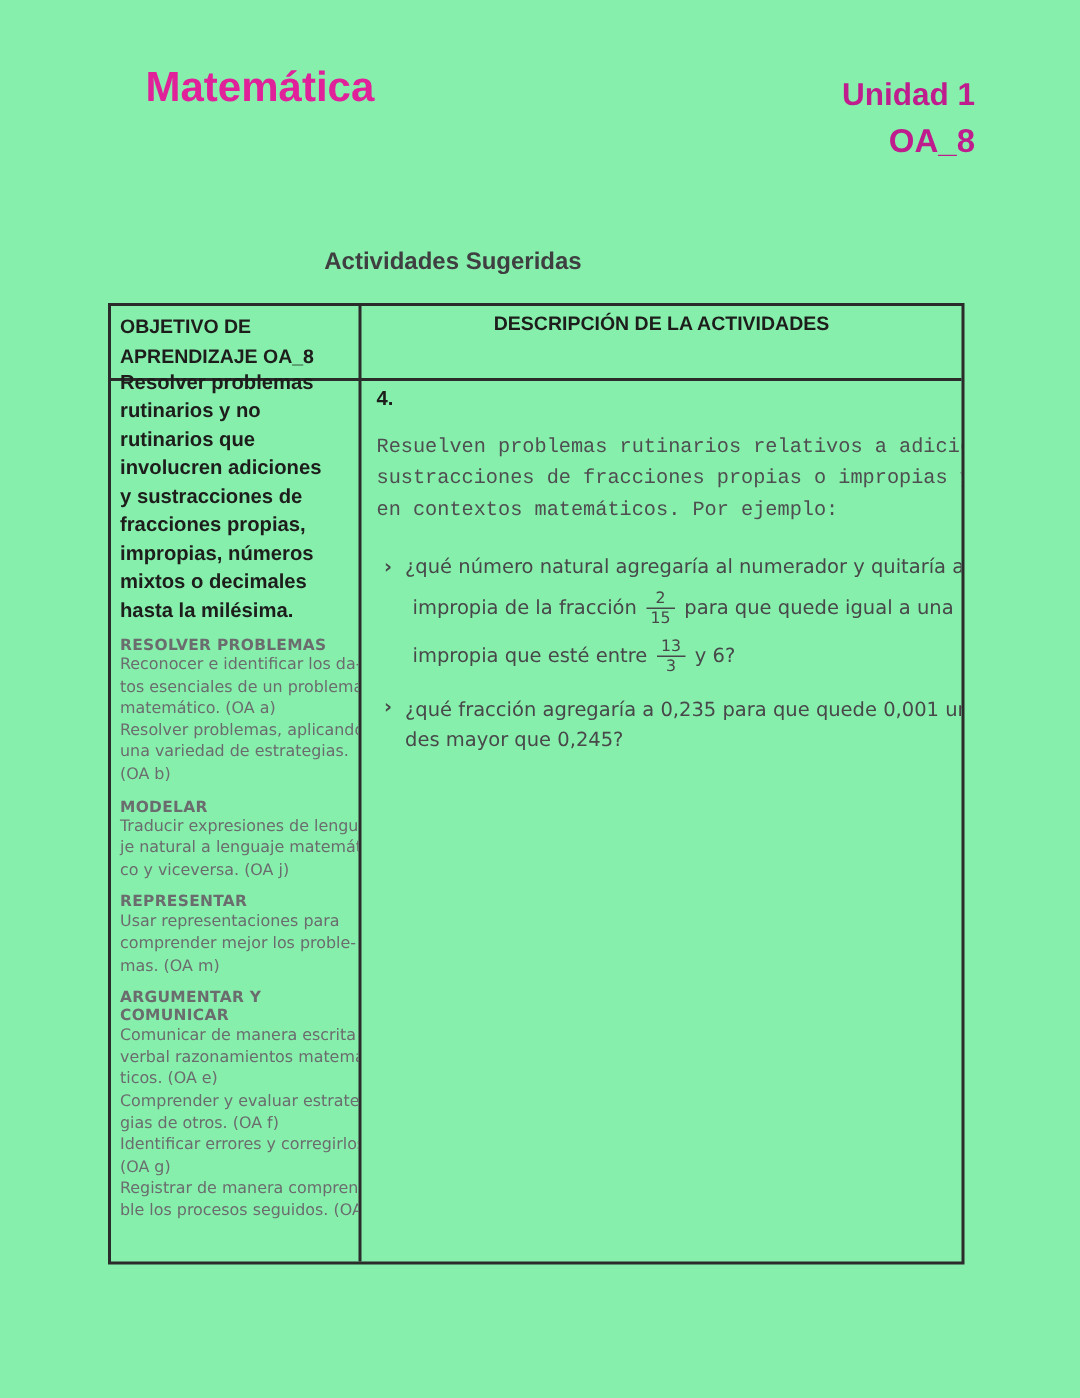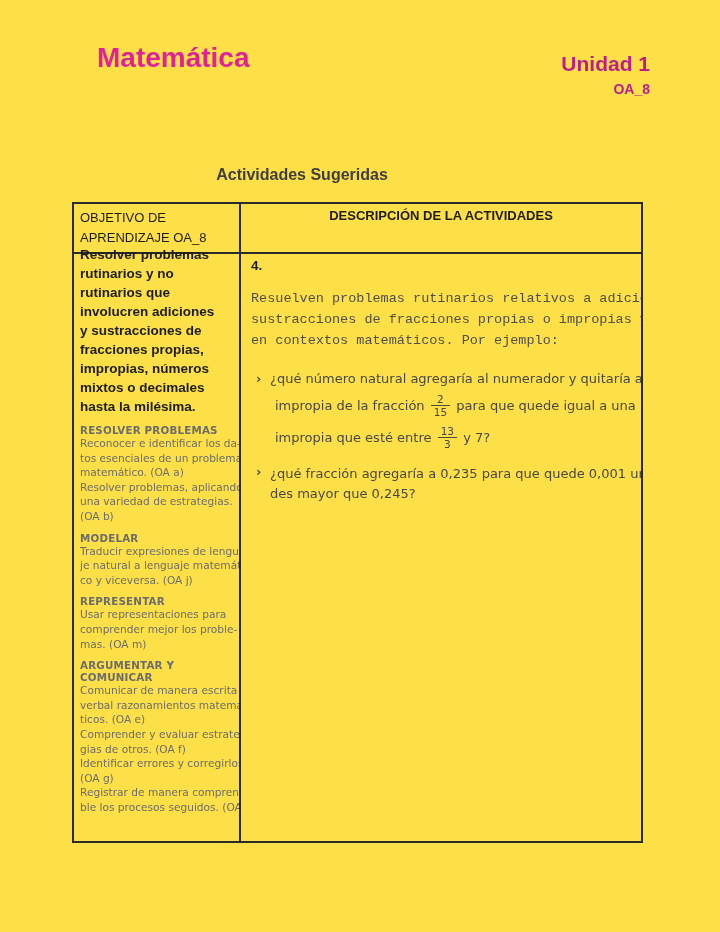--- a/index.html
+++ b/index.html
@@ -2,39 +2,39 @@
 <html><head>
 <meta charset="utf-8">
 <style>
   * { margin: 0; padding: 0; box-sizing: border-box; }
   html, body { background: #ffffff; }
   body { font-family: "Liberation Sans", sans-serif; }
   .page {
     position: relative;
     width: 720px;
     height: 932px;
-    background: #fde047;
+    background: #86efac;
     overflow: hidden;
   }
   
   .subject-title {
     position: absolute; left: 97px; top: 42px;
     font-size: 28px; font-weight: bold; letter-spacing: 0px;
   }
   .grade-subtitle {
     position: absolute; left: 98px; top: 82px;
     font-size: 18px; font-weight: bold; color: #1d1d1b;
   }
   .unit-label {
     position: absolute; right: 70px; top: 52px;
     font-size: 21px; font-weight: bold; text-align: right;
   }
   .oa-label {
     position: absolute; right: 70px; top: 81px;
-    font-size: 14px; font-weight: bold; text-align: right;
+    font-size: 22px; font-weight: bold; text-align: right;
   }
   
   .page-title {
     position: absolute; left: 0; top: 166px; width: 604px;
     text-align: center; font-size: 16px; font-weight: bold; color: #3f3f41;
   }
   
   .table {
     position: absolute; left: 72px; top: 202px;
     width: 571px; height: 641px;
@@ -44,21 +44,21 @@
     position: absolute; left: 165px; top: 0; bottom: 0;
     width: 2px; background: #2b2b2b;
   }
   .header-row {
     position: absolute; left: 0; top: 0; right: 0; height: 50px;
     border-bottom: 2px solid #2b2b2b;
   }
   .col1-header {
     position: absolute; left: 0; top: 0; width: 165px; height: 44px;
     padding: 4px 8px 0 6px;
-    font-size: 13px; font-weight: normal; color: #1d1d1b;
+    font-size: 13px; font-weight: bold; color: #1d1d1b;
     line-height: 20px; white-space: pre;
   }
   .col2-header {
     position: absolute; left: 167px; top: 0; right: 0; height: 50px;
     padding-top: 4px; text-align: center;
     font-size: 13px; font-weight: bold; color: #1d1d1b;
   }
   
   .col1-body {
     position: absolute; left: 0; top: 38px; width: 165px; bottom: 0;
@@ -185,21 +185,21 @@
 en contextos matemáticos. Por ejemplo:</div>
 
       <div class="bullet-block">
         <div class="bullet-row">
           <span class="bullet-marker">›</span><span>¿qué número natural agregaría al numerador y quitaría al den</span>
         </div>
         <div class="frac-line">
           <span>impropia de la fracción </span><span class="frac"><span class="num">2</span><span class="den">15</span></span><span> para que quede igual a una  fracción</span>
         </div>
         <div class="frac-line">
-          <span>impropia que esté entre </span><span class="frac"><span class="num">13</span><span class="den">3</span></span><span> y 7?</span>
+          <span>impropia que esté entre </span><span class="frac"><span class="num">13</span><span class="den">3</span></span><span> y 6?</span>
         </div>
       </div>
 
       <div class="bullet-row bullet2">
         <span class="bullet-marker">›</span><span class="bullet-multiline" style="white-space: pre;">¿qué fracción agregaría a 0,235 para que quede 0,001 unida
 des mayor que 0,245?</span>
       </div>
     </div>
   </div>
 

